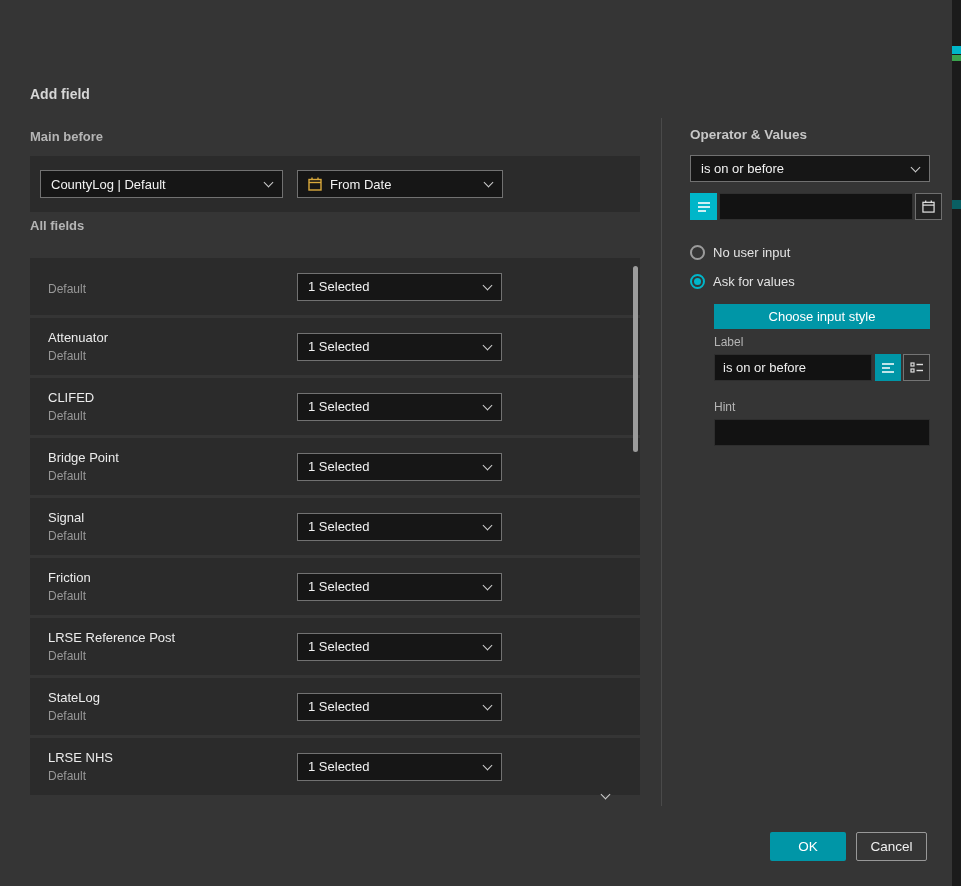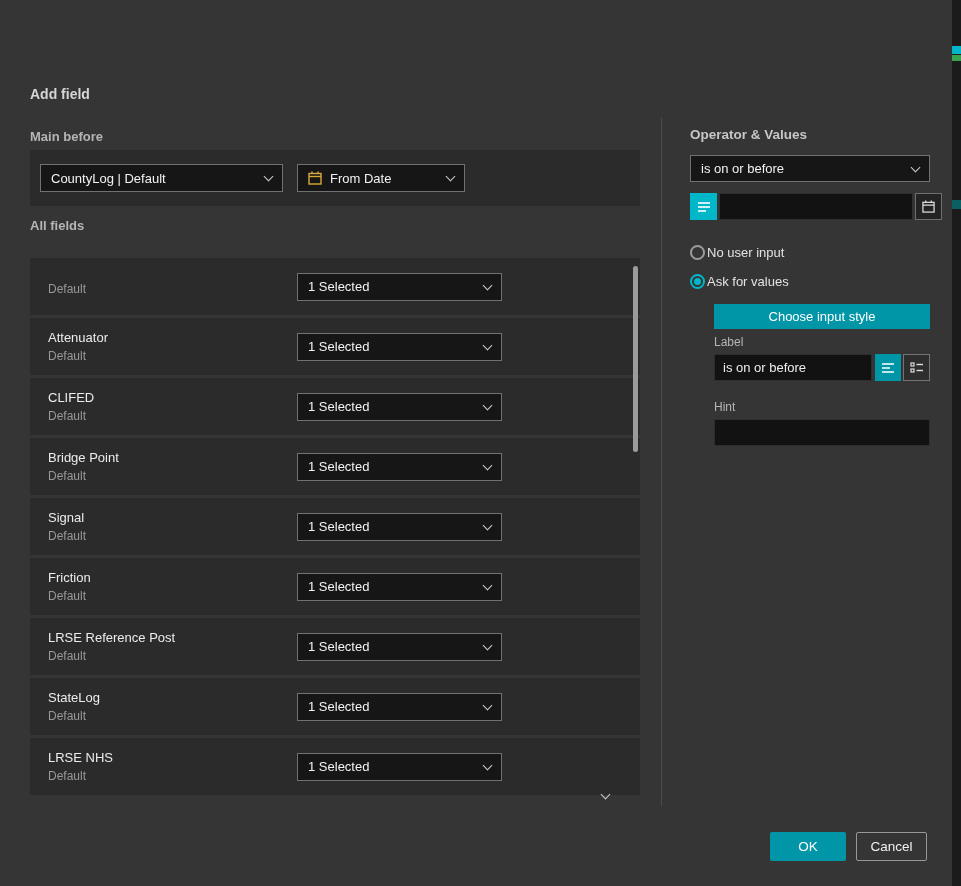--- a/index.html
+++ b/index.html
@@ -24,24 +24,24 @@
   .h-sub{position:absolute;font-size:13px;font-weight:700;color:#b5b5b5;}
 
   
   .dd{display:flex;align-items:center;height:28px;background:#161616;border:1px solid #717171;
       color:#f2f2f2;font-size:13px;padding:0 10px;cursor:pointer;}
   .dd .chev{margin-left:auto;}
   .chev{width:7px;height:7px;border-right:1.6px solid #cdcdcd;border-bottom:1.6px solid #cdcdcd;
         transform:rotate(45deg);margin-top:-3px;flex:0 0 auto;}
 
   
-  .main-panel{position:absolute;left:30px;top:150px;width:610px;height:56px;background:#2b2b2b;
+  .main-panel{position:absolute;left:30px;top:156px;width:610px;height:56px;background:#2b2b2b;
               display:flex;align-items:center;padding-left:10px;gap:14px;}
   .dd-layer{width:243px;}
-  .dd-field{width:168px;gap:8px;text-align:center;}
+  .dd-field{width:206px;gap:8px;text-align:center;}
 
   
   .list{position:absolute;left:30px;top:258px;width:610px;}
   .row{height:57px;background:#2b2b2b;margin-bottom:3px;display:flex;align-items:center;}
   .row-text{width:267px;padding-left:18px;}
   .row-name{font-size:13px;color:#ececec;}
   .row-sub{font-size:12px;color:#989898;margin-top:4px;}
   .dd-row{width:205px;}
   .scroll-thumb{position:absolute;left:633px;top:266px;width:5px;height:186px;background:#9b9b9b;
                 border-radius:3px;cursor:pointer;}
@@ -52,21 +52,21 @@
   
   .dd-operator{position:absolute;left:690px;top:155px;width:240px;height:27px;}
   .value-row{position:absolute;left:690px;top:193px;width:240px;height:27px;display:flex;}
   .sq-btn{width:27px;height:27px;display:flex;align-items:center;justify-content:center;
           cursor:pointer;flex:0 0 auto;}
   .sq-teal{background:var(--accent-bright);}
   .sq-dark{background:#232323;border:1px solid #6f6f6f;color:#e3e3e3;}
   .value-input{flex:1;margin:0 2px;background:#121212;border:1px solid #303030;color:#eee;
                font-size:13px;padding:0 8px;font-family:"Liberation Sans",sans-serif;}
 
-  .radio-line{position:absolute;display:flex;align-items:flex-start;gap:2px;cursor:pointer;}
+  .radio-line{position:absolute;display:flex;align-items:flex-start;gap:8px;cursor:pointer;}
   .radio-dot{width:15px;height:15px;border:2px solid #9b9b9b;border-radius:50%;flex:0 0 auto;
              display:flex;align-items:center;justify-content:center;}
   .radio-dot.sel{border-color:var(--accent-bright);}
   .radio-dot.sel::after{content:"";width:7px;height:7px;border-radius:50%;background:var(--accent-bright);}
   .radio-label{font-size:13px;color:#e3e3e3;}
 
   .choose-btn{position:absolute;left:714px;top:304px;width:216px;height:25px;background:var(--accent);
               color:#fff;font-size:13px;display:flex;align-items:center;justify-content:center;cursor:pointer;}
   .cap{position:absolute;font-size:12px;color:#b5b5b5;}
   .label-row{position:absolute;left:714px;top:354px;width:216px;height:27px;display:flex;}

